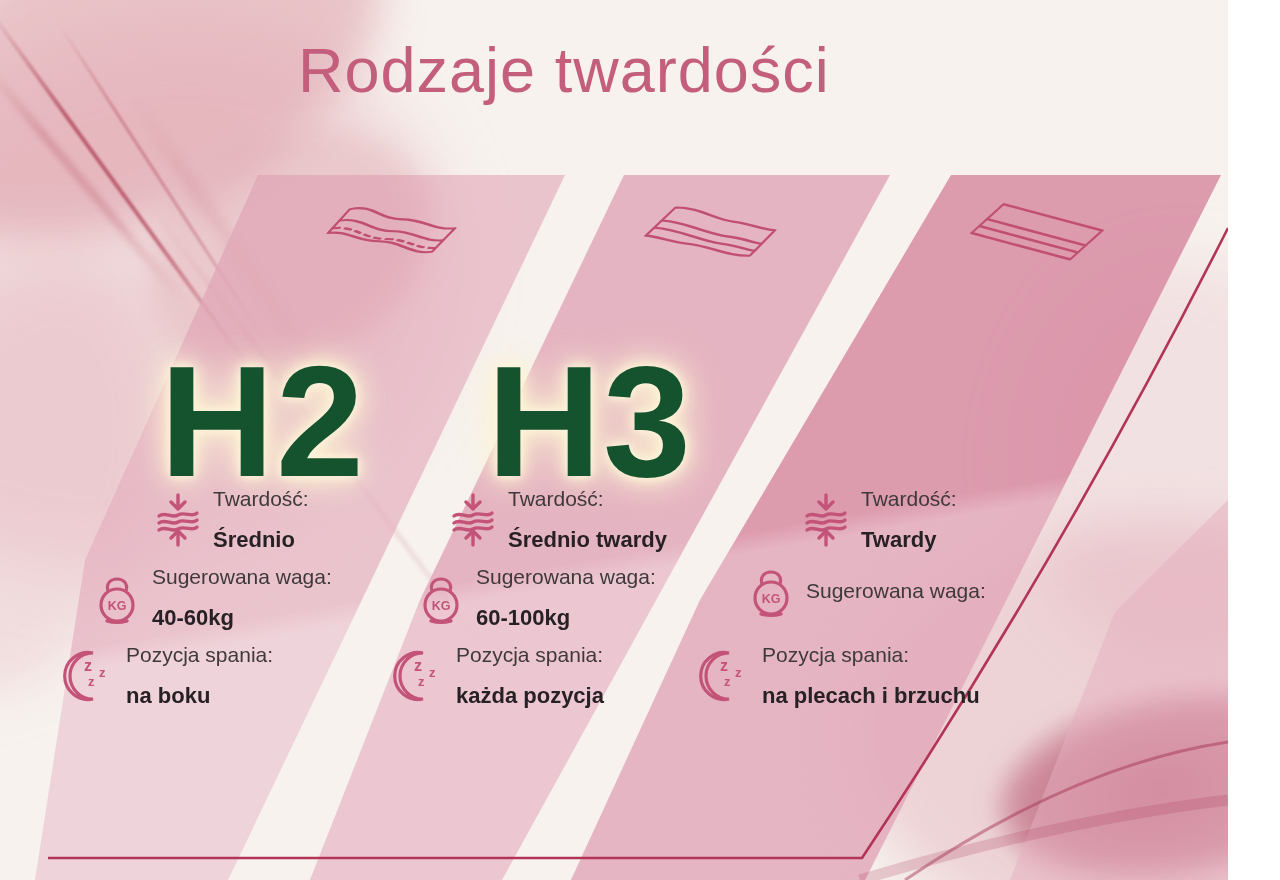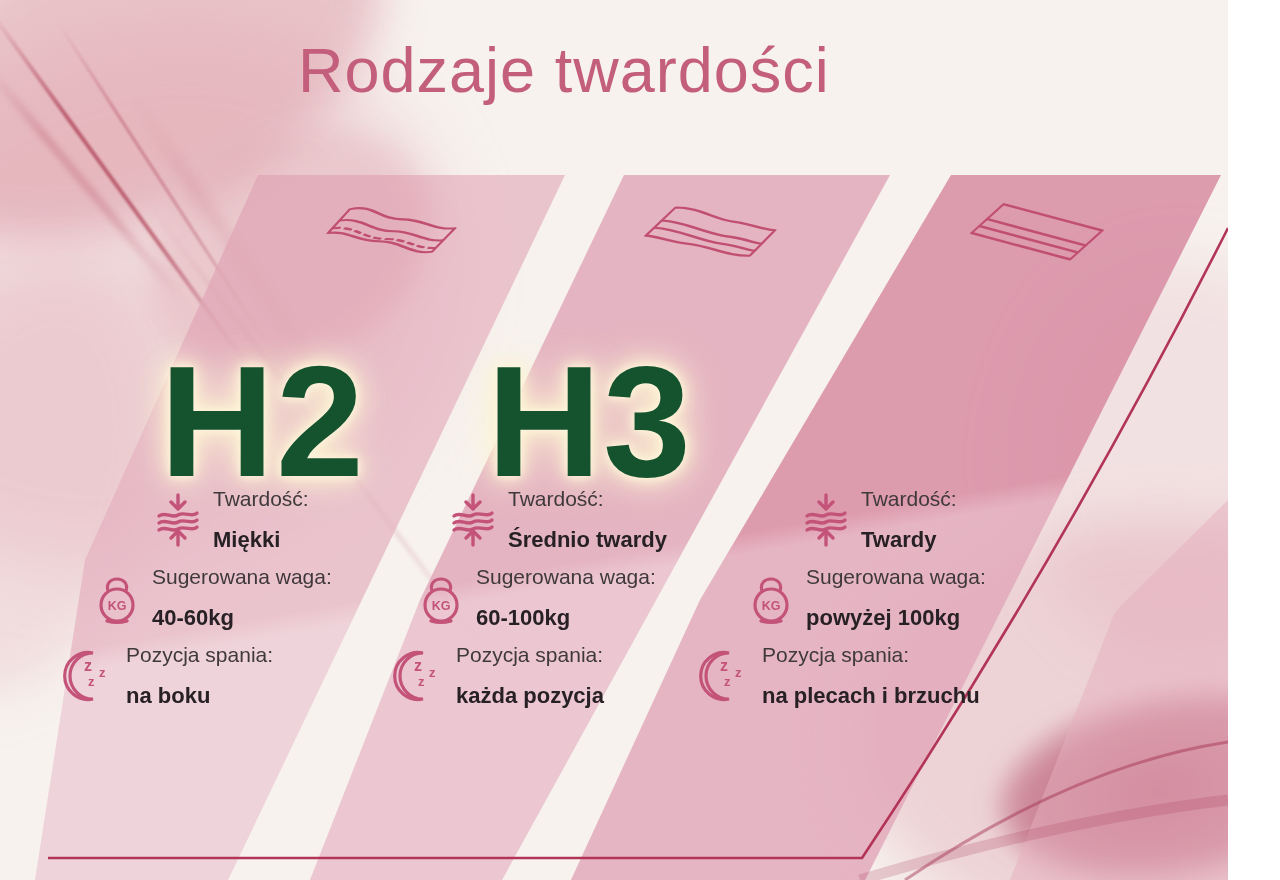--- a/index.html
+++ b/index.html
@@ -122,21 +122,21 @@
       <path d="M23,3 L23,15"></path>
         <path d="M16,10 L23,17 L30,10"></path>
       <path d="M4,24 C10,19 17,27 23,23 C29,19 38,26 42,21"></path>
       <path d="M4,31 C10,26 17,34 23,30 C29,26 38,33 42,28"></path>
       <path d="M4,38 C10,33 17,41 23,37 C29,33 38,40 42,35"></path>
       <path d="M23,53 L23,41"></path>
         <path d="M16,46 L23,39 L30,46"></path>
     </svg>
     <div class="txt">
         <span class="lbl">Twardość:</span>
-      <span class="val">Miękki</span>
+      <span class="val">Średnio</span>
       </div>
   </div>
   <div class="spec" style="left:94px;top:564px;">
     <svg width="46" height="54" viewBox="0 0 46 54" fill="none" stroke="#c4537a" stroke-width="3.2" stroke-linecap="round">
       <path d="M14,20 C9,4 37,4 32,20"></path>
       <circle cx="23" cy="34" r="16"></circle>
       <path d="M13,50 Q23,53 33,50"></path>
       <text x="23" y="39" text-anchor="middle" font-size="12.5" font-weight="bold" fill="#c4537a" stroke="none" font-family="Liberation Sans,DejaVu Sans,sans-serif">KG</text>
     </svg>
     <div class="txt">
@@ -214,21 +214,20 @@
   </div>
   <div class="spec" style="left:748px;top:564px;">
     <svg width="46" height="54" viewBox="0 0 46 54" fill="none" stroke="#c4537a" stroke-width="3.2" stroke-linecap="round">
       <path d="M14,20 C9,4 37,4 32,20"></path>
       <circle cx="23" cy="34" r="16"></circle>
       <path d="M13,50 Q23,53 33,50"></path>
       <text x="23" y="39" text-anchor="middle" font-size="12.5" font-weight="bold" fill="#c4537a" stroke="none" font-family="Liberation Sans,DejaVu Sans,sans-serif">KG</text>
     </svg>
     <div class="txt">
         <span class="lbl">Sugerowana waga:</span>
-      <span class="val">powyżej 100kg</span>
       </div>
   </div>
   <div class="spec" style="left:696px;top:642px;">
     <svg width="54" height="56" viewBox="0 0 54 56" fill="none" stroke="#c4537a" stroke-width="3.2" stroke-linecap="round">
       <path d="M33,5 A23.5,23.5 0 1,0 33,51 A18.5,18.5 0 1,1 33,5 Z"></path>
       <text x="24" y="23" font-size="16" font-weight="bold" fill="#c4537a" stroke="none" font-family="Liberation Sans,DejaVu Sans,sans-serif">z</text>
       <text x="39" y="29" font-size="13" font-weight="bold" fill="#c4537a" stroke="none" font-family="Liberation Sans,DejaVu Sans,sans-serif">z</text>
       <text x="28" y="38" font-size="13" font-weight="bold" fill="#c4537a" stroke="none" font-family="Liberation Sans,DejaVu Sans,sans-serif">z</text>
     </svg>
     <div class="txt">

